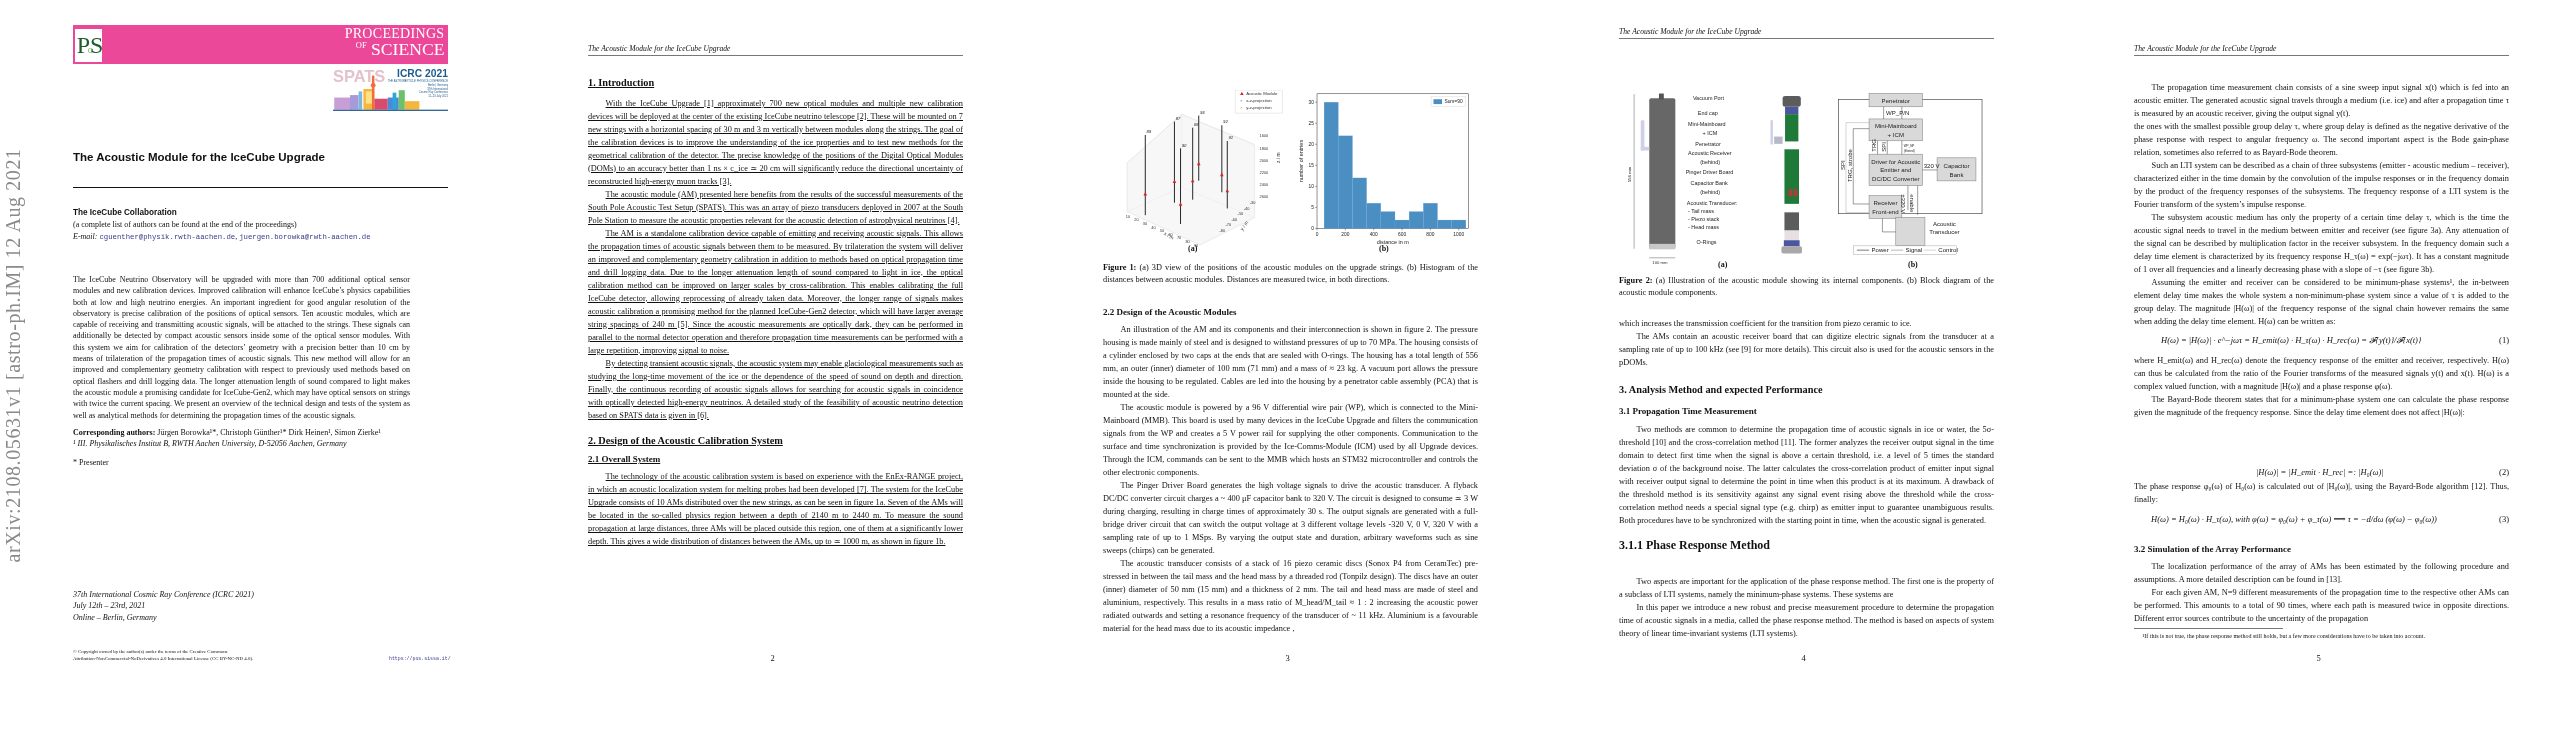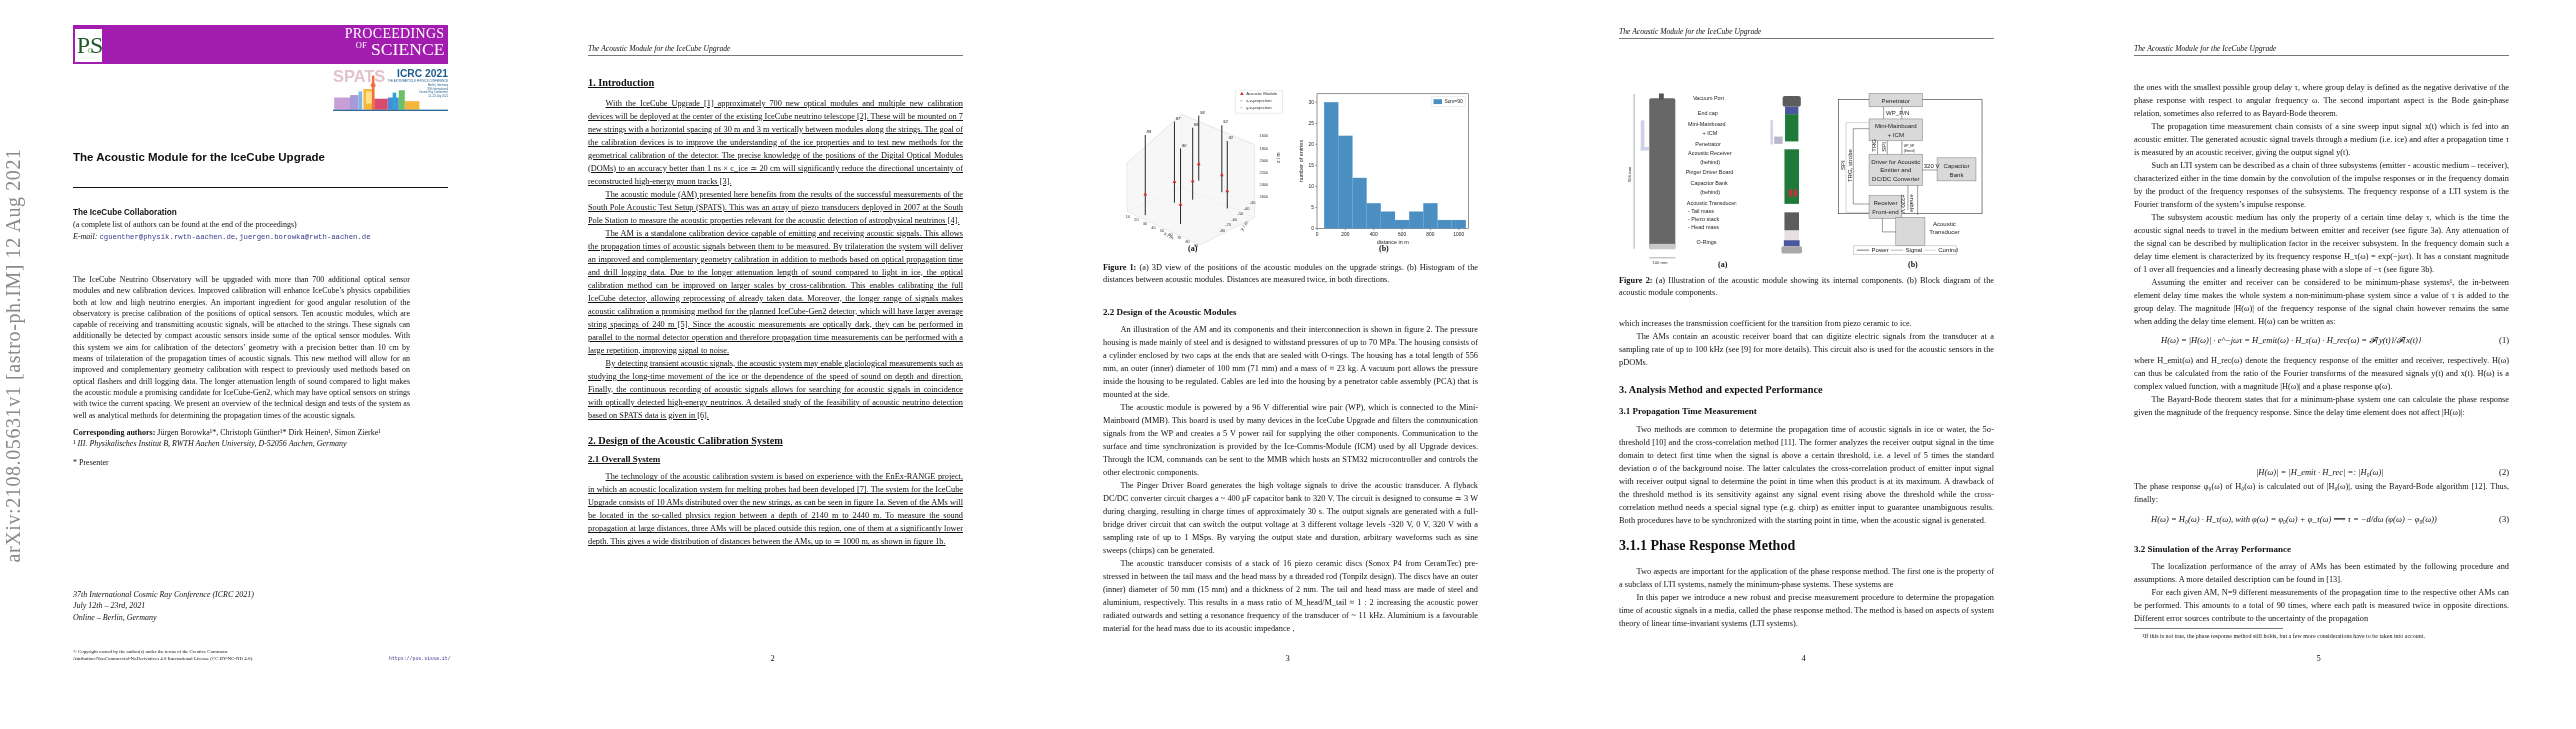--- a/index.html
+++ b/index.html
@@ -12,21 +12,21 @@
   .p { font-size:8.3px; line-height:13px; text-align:justify; margin:0; text-indent:17.6px; }
   .p.noind { text-indent:0; }
   .h1 { font-weight:bold; font-size:10.3px; margin:0; }
   .h2 { font-weight:bold; font-size:9px; margin:0; }
   .pagenum { position:absolute; top:653px; left:0; width:515px; text-align:center; font-size:8.5px; }
   .mono { font-family:"Liberation Mono", "DejaVu Sans Mono", monospace; color:#3a3a8c; font-size:7.3px; }
   .arxiv { position:absolute; left:-163px; top:375px; width:352px; transform:rotate(-90deg);
            font-family:"Liberation Serif", serif; font-size:20px; color:#8a8a8a; letter-spacing:0.6px;
            white-space:nowrap; text-align:center; }
   
-  .pos-banner { position:absolute; left:73px; top:25px; width:375px; height:39px; background:#a21caf; }
+  .pos-banner { position:absolute; left:73px; top:25px; width:375px; height:39px; background:#ec4899; }
   .pos-logo { position:absolute; left:2.4px; top:3.6px; width:27px; height:33px; background:#fff;
               font-family:"Liberation Serif", serif; color:#1f5b2c; font-size:24px; line-height:33px;
               text-align:center; letter-spacing:-2.4px; }
   .pos-logo small { font-size:9.7px; color:#8ab060; }
   .pos-title { position:absolute; right:3.6px; top:2.4px; color:#fff; text-align:right;
                font-family:"Liberation Serif", serif; line-height:1; }
   .pos-title .l1 { font-size:14px; letter-spacing:0.3px; }
   .pos-title .l2 { font-size:17.6px; }
   .pos-title .l2 small { font-size:8.5px; vertical-align:top; }
   .icrc { position:absolute; left:333px; top:67px; width:115px; height:44px; }
@@ -391,32 +391,32 @@
   <div class="col" style="top:275px;">
     <p class="caption"><b>Figure 2:</b><span> (a) Illustration of the acoustic module showing its internal components. (b) Block diagram of the acoustic module components.</span></p>
   </div>
 
   <div class="col" style="top:317px;">
     <p class="p noind">which increases the transmission coefficient for the transition from piezo ceramic to ice.</p>
     <p class="p">The AMs contain an acoustic receiver board that can digitize electric signals from the transducer at a sampling rate of up to 100 kHz (see [9] for more details).  This circuit also is used for the acoustic sensors in the pDOMs.</p>
     <div class="h1" style="margin-top:14.6px;margin-bottom:11px;">3.   Analysis Method and expected Performance</div>
     <div class="h2" style="margin-bottom:7.3px;">3.1   Propagation Time Measurement</div>
     <p class="p">Two methods are common to determine the propagation time of acoustic signals in ice or water, the 5σ-threshold [10] and the cross-correlation method [11].  The former analyzes the receiver output signal in the time domain to detect first time when the signal is above a certain threshold, i.e.  a level of 5 times the standard deviation σ of the background noise.  The latter calculates the cross-correlation product of emitter input signal with receiver output signal to determine the point in time when this product is at its maximum.  A drawback of the threshold method is its sensitivity against any signal event rising above the threshold while the cross-correlation method needs a special signal type (e.g.  chirp) as emitter input to guarantee unambiguous results. Both procedures have to be synchronized with the starting point in time, when the acoustic signal is generated.</p>
-    <div class="h2" style="margin-top:11px;margin-bottom:11px;font-size:14px;">3.1.1   Phase Response Method</div>
+    <div class="h2" style="margin-top:11px;margin-bottom:22px;font-size:12px;">3.1.1   Phase Response Method</div>
     <p class="p">Two aspects are important for the application of the phase response method.  The first one is the property of a subclass of LTI systems, namely the minimum-phase systems.  These systems are</p>
     <p class="p">In this paper we introduce a new robust and precise measurement procedure to determine the propagation time of acoustic signals in a media, called the phase response method.  The method is based on aspects of system theory of linear time-invariant systems (LTI systems).</p>
   </div>
   <div class="pagenum">4</div>
 </div>
 
 <div class="page" style="left:2061px;">
   <div class="running-head">The Acoustic Module for the IceCube Upgrade</div>
   <div class="col" style="top:81px;">
+    <p class="p">The propagation time measurement chain consists of a sine sweep input signal x(t) which is fed into an acoustic emitter.  The generated acoustic signal travels through a medium (i.e.  ice) and after a propagation time τ is measured by an acoustic receiver, giving the output signal y(t).</p>
     <p class="p noind">the ones with the smallest possible group delay τ, where group delay is defined as the negative derivative of the phase response with respect to angular frequency ω. The second important aspect is the Bode gain-phase relation, sometimes also referred to as Bayard-Bode theorem.</p>
-    <p class="p">The propagation time measurement chain consists of a sine sweep input signal x(t) which is fed into an acoustic emitter.  The generated acoustic signal travels through a medium (i.e.  ice) and after a propagation time τ is measured by an acoustic receiver, giving the output signal y(t).</p>
     <p class="p">Such an LTI system can be described as a chain of three subsystems (emitter - acoustic medium – receiver), characterized either in the time domain by the convolution of the impulse responses or in the frequency domain by the product of the frequency responses of the subsystems.  The frequency response of a LTI system is the Fourier transform of the system’s impulse response.</p>
     <p class="p">The subsystem acoustic medium has only the property of a certain time delay τ, which is the time the acoustic signal needs to travel in the medium between emitter and receiver (see figure 3a).  Any attenuation of the signal can be described by multiplication factor in the receiver subsystem.  In the frequency domain such a delay time element is characterized by its frequency response H_τ(ω) = exp(−jωτ).  It has a constant magnitude of 1 over all frequencies and a linearly decreasing phase with a slope of −τ (see figure 3b).</p>
     <p class="p">Assuming the emitter and receiver can be considered to be minimum-phase systems¹, the in-between element delay time makes the whole system a non-minimum-phase system since a value of τ is added to the group delay.  The magnitude |H(ω)| of the frequency response of the signal chain however remains the same when adding the delay time element.  H(ω) can be written as:</p>
     <div style="position:relative;height:25.5px;">
       <span class="eq" style="left:27px;top:7.3px;">H(ω) = |H(ω)| · e^−jωτ = H_emit(ω) · H_τ(ω) · H_rec(ω) = 𝓕{y(t)}/𝓕{x(t)}</span>
       <span class="eqnum" style="top:7.3px;">(1)</span>
     </div>
     <p class="p noind">where H_emit(ω) and H_rec(ω) denote the frequency response of the emitter and receiver, respectively. H(ω) can thus be calculated from the ratio of the Fourier transforms of the measured signals y(t) and x(t).  H(ω) is a complex valued function, with a magnitude |H(ω)| and a phase response φ(ω).</p>
     <p class="p">The Bayard-Bode theorem states that for a minimum-phase system one can calculate the phase response given the magnitude of the frequency response.  Since the delay time element does not affect |H(ω)|:</p>
     <div style="position:relative;height:13.4px;margin-top:48px;">

